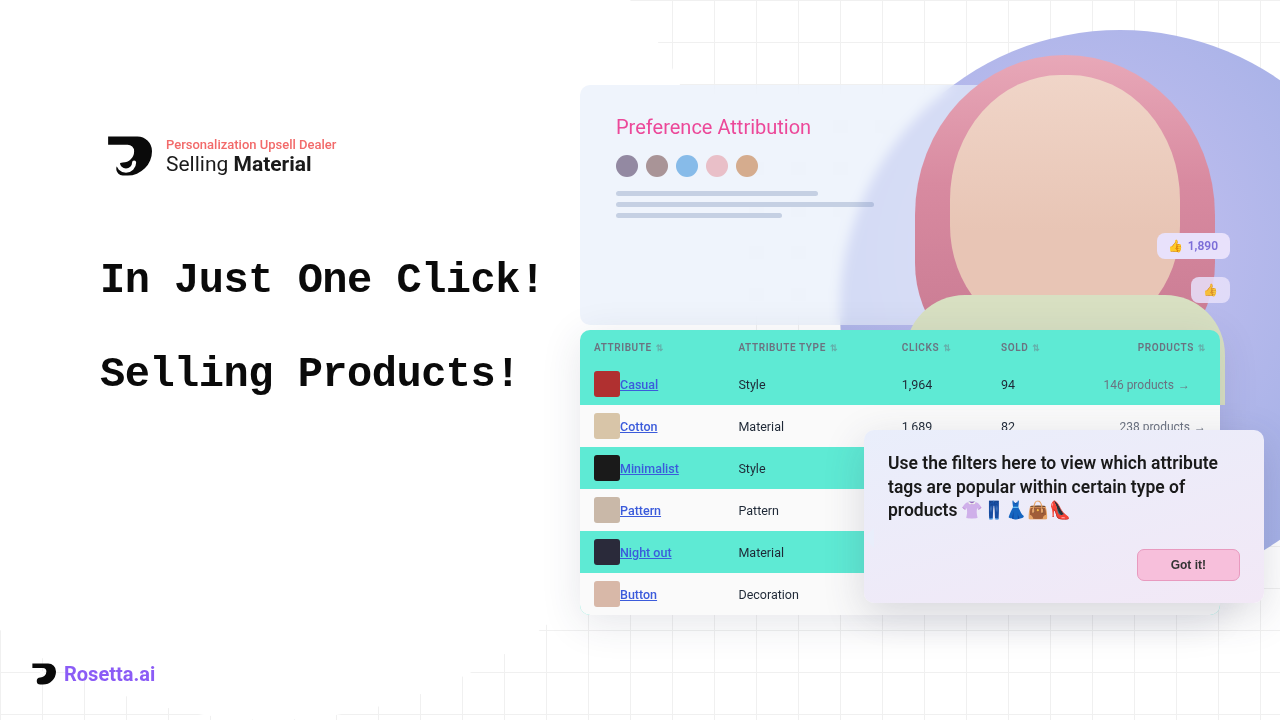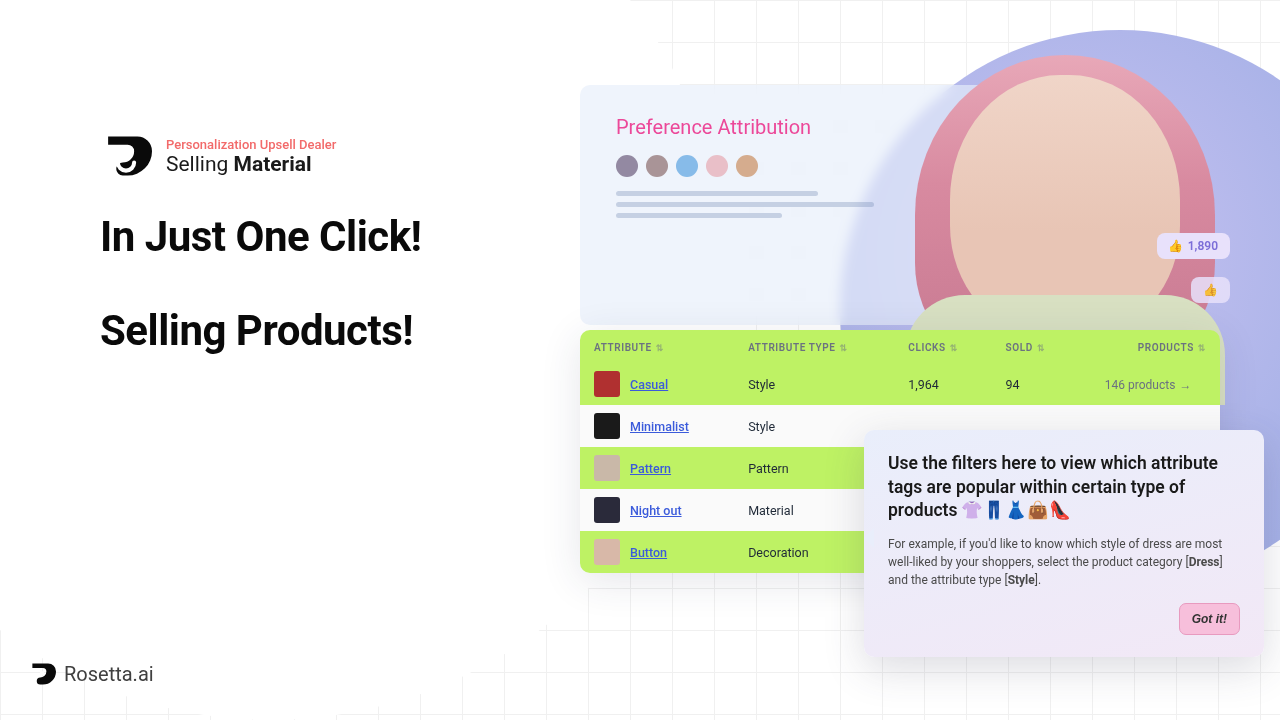--- a/index.html
+++ b/index.html
@@ -38,21 +38,21 @@
 .left {
   position: absolute;
   top: 130px; left: 100px;
   width: 450px;
   z-index: 5;
 }
 .brand {
   display: flex;
   align-items: center;
   gap: 14px;
-  margin-bottom: 31px;
+  margin-bottom: 76px;
 }
 .brand-logo {
   width: 52px; height: 52px;
 }
 .brand-text .tagline {
   color: #f26a6a;
   font-size: 13px;
   font-weight: 500;
 }
 .brand-text .name {
@@ -61,37 +61,38 @@
   font-weight: 400;
 }
 .brand-text .name b { font-weight: 700; }
 .headline {
   font-size: 42px;
   font-weight: 700;
   line-height: 1.12;
   color: #0a0a0a;
   margin-bottom: 28px;
   letter-spacing: -0.5px;
+  font-family: Liberation Mono, monospace;
 }
 .description {
   font-size: 19px;
   line-height: 1.55;
   color: #0a0a0a;
   font-weight: 400;
 }
 .footer-brand {
   position: absolute;
   bottom: 32px; left: 28px;
   display: flex;
   align-items: center;
   gap: 8px;
   z-index: 5;
 }
 .footer-brand .small-logo { width: 28px; height: 28px; }
-.footer-brand span { font-size: 20px; font-weight: 400; color: #404040; }
+.footer-brand span { font-size: 20px; font-weight: 700; color: #8b5cf6; }
 
 .right {
   position: absolute;
   top: 85px; right: 60px;
   width: 640px;
   z-index: 3;
 }
 .pref-card {
   position: absolute;
   top: 0; left: 0;
@@ -147,21 +148,21 @@
   display: flex; align-items: center; gap: 4px;
   z-index: 5;
 }
 .pill-like { top: 148px; right: -10px; background: #e8e1fb; color: #7c6ed8; }
 .pill-small { top: 192px; right: -10px; background: #e8e1fb; color: #7c6ed8; opacity: 0.85; }
 
 .table-card {
   position: absolute;
   top: 245px; left: 0;
   width: 640px;
-  background: #bef264;
+  background: #5eead4;
   border-radius: 10px;
   box-shadow: 0 8px 40px rgba(40,50,80,0.12);
   z-index: 6;
   overflow: hidden;
 }
 .table-card table { width: 100%; border-collapse: collapse; }
 .table-card th {
   text-align: left;
   font-size: 10px;
   font-weight: 600;
@@ -171,21 +172,21 @@
   text-transform: uppercase;
 }
 .table-card th .sort-icon { margin-left: 4px; opacity: 0.5; font-size: 9px; }
 .table-card td {
   padding: 8px 14px;
   font-size: 12.5px;
   color: #1f2937;
   vertical-align: middle;
 }
 .table-card tbody tr:nth-child(even) { background: #fafafa; }
-.attr-cell { display: flex; align-items: center; gap: 10px; }
+.attr-cell { display: flex; align-items: center; }
 .thumb {
   width: 26px; height: 26px; border-radius: 3px;
   background: #ddd;
 }
 .attr-link { color: #3b5bdb; text-decoration: underline; font-weight: 500; }
 .products-link { color: #6b7280; font-size: 12px; white-space: nowrap; }
 .products-link .arrow { margin-left: 4px; }
 
 .tooltip {
   position: absolute;
@@ -210,24 +211,23 @@
 }
 .tooltip p { font-size: 12px; color: #4a4a4a; line-height: 1.5; }
 .tooltip .got-it {
   float: right;
   margin-top: 14px;
   background: #f7bfdb;
   border: 1.5px solid #e89abf;
   color: #333;
   font-weight: 600;
   font-size: 12px;
-  padding: 8px 12px;
+  padding: 8px 33px;
   border-radius: 7px;
   cursor: pointer;
-  font-style: italic;
 }
 .emoji-row { display: inline; }
 </style>
 </head>
 <body>
 
 <div class="bg-grid"></div>
 <div class="bg-shape"></div>
 <div class="bg-blob"></div>
 
@@ -313,20 +313,32 @@
               </div>
             </td>
             <td>Style</td>
             <td>1,964</td>
             <td>94</td>
             <td style="text-align:center"><span class="products-link">146 products<span class="arrow">→</span></span></td>
           </tr>
           <tr>
             <td>
               <div class="attr-cell">
+                <div class="thumb" style="background:#d8c5a8"></div>
+                <a class="attr-link">Cotton</a>
+              </div>
+            </td>
+            <td>Material</td>
+            <td>1,689</td>
+            <td>82</td>
+            <td style="text-align:right"><span class="products-link">238 products<span class="arrow">→</span></span></td>
+          </tr>
+          <tr>
+            <td>
+              <div class="attr-cell">
                 <div class="thumb" style="background:#1a1a1a"></div>
                 <a class="attr-link">Minimalist</a>
               </div>
             </td>
             <td>Style</td>
             <td></td>
             <td></td>
             <td style="text-align:right"></td>
           </tr>
           <tr>
@@ -366,20 +378,17 @@
             <td style="text-align:right"></td>
           </tr>
         </tbody>
     </table>
   </div>
 
   <div class="tooltip">
     <h3>
       <span>Use the filters here to view which attribute tags are popular within certain type of products </span><span class="emoji-row">👚👖👗👜👠</span>
     </h3>
-    <p>
-      <span>For example, if you'd like to know which style of dress are most well-liked by your shoppers, select the product category [</span><b>Dress</b><span>] and the attribute type [</span><b>Style</b><span>].</span>
-    </p>
     <button class="got-it">Got it!</button>
     <div style="clear:both"></div>
   </div>
 
 </div>
 
 </body></html>

